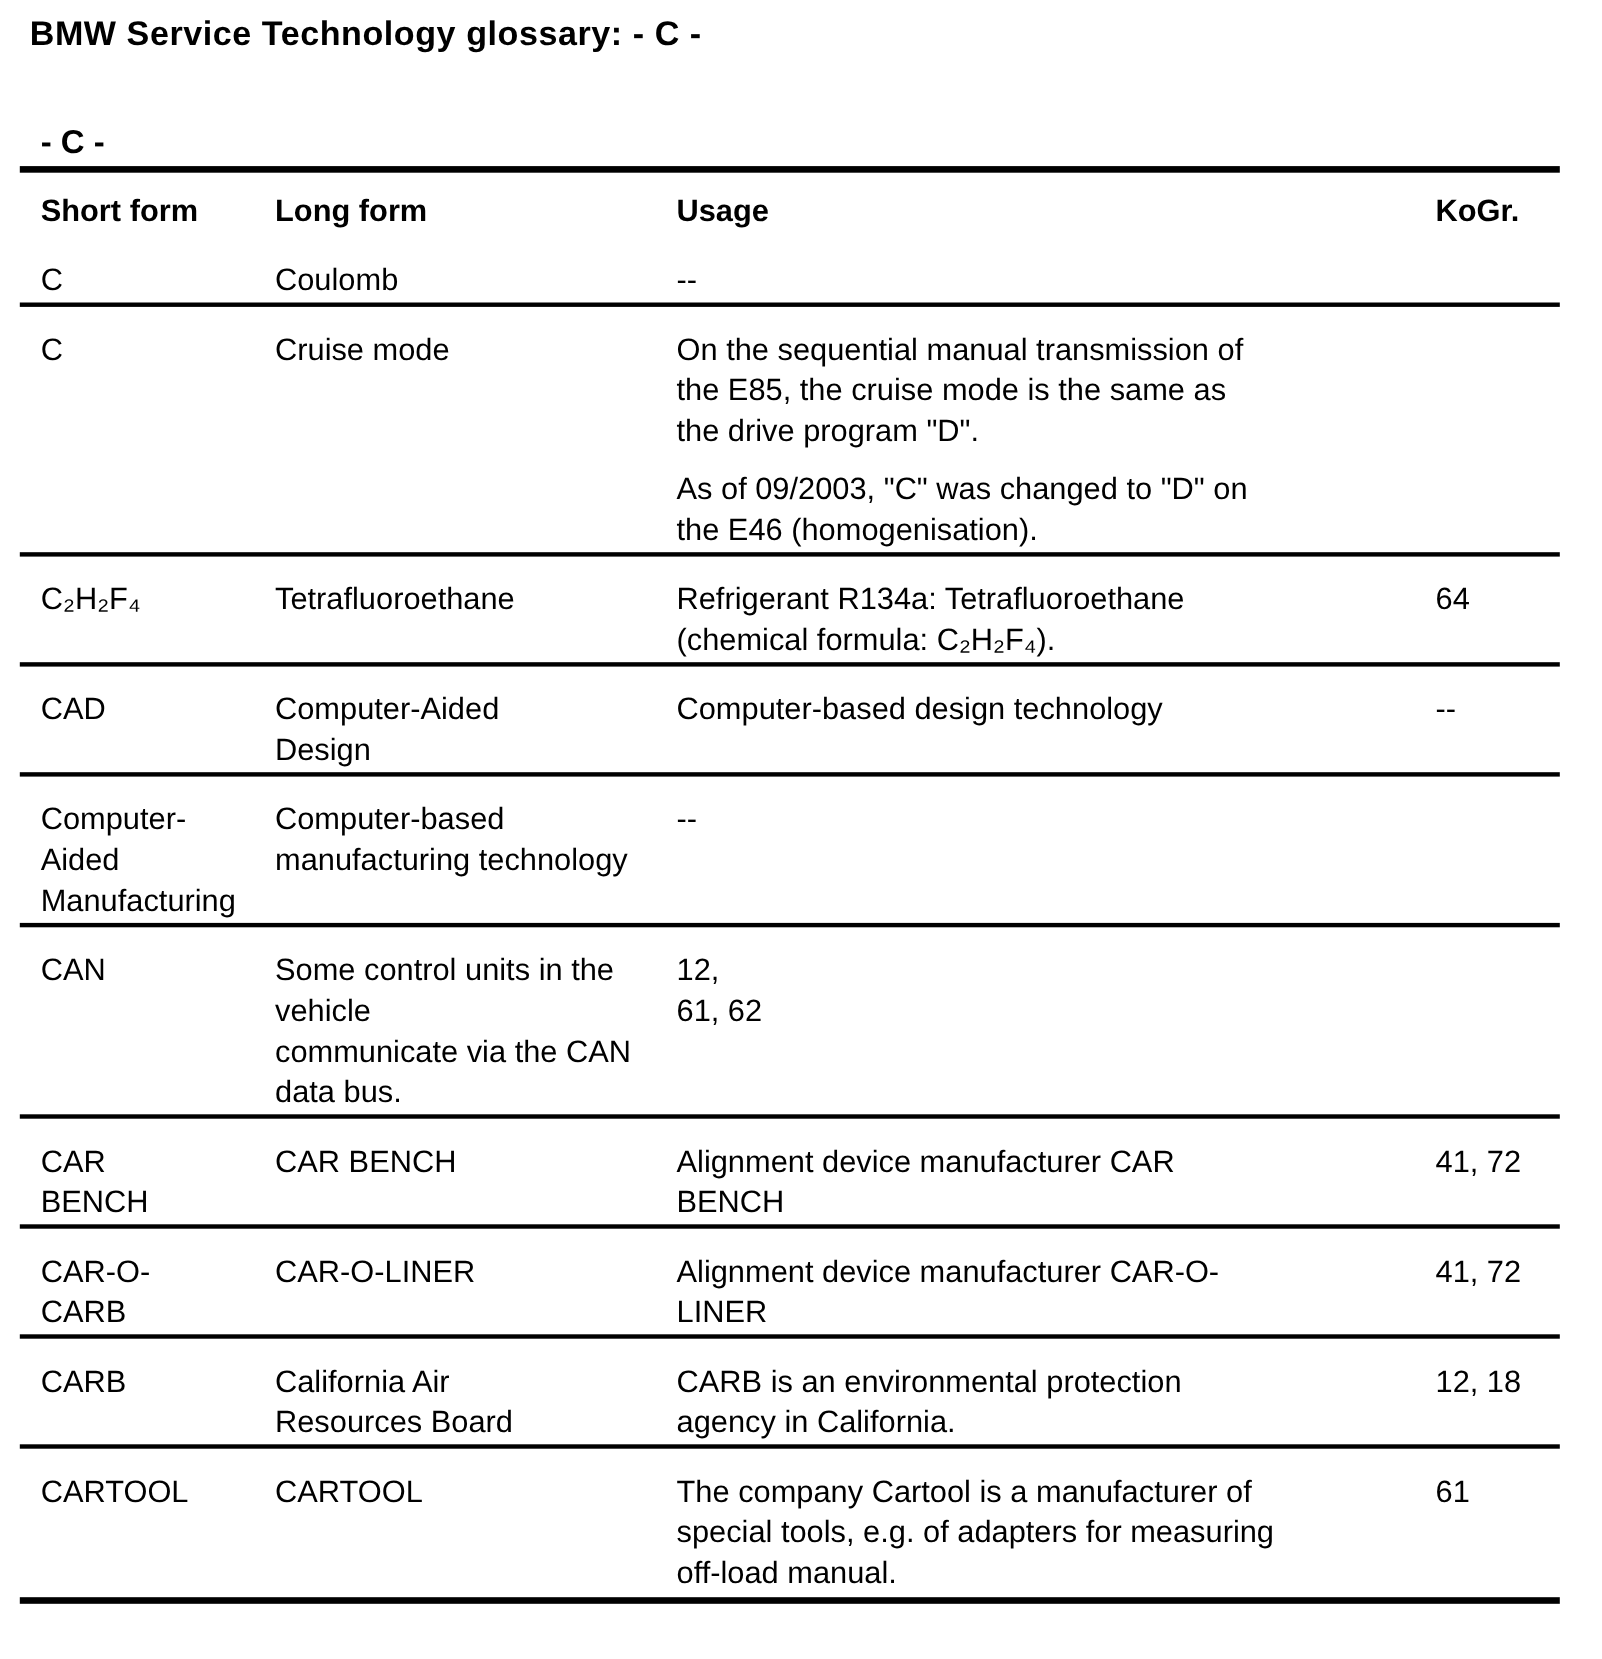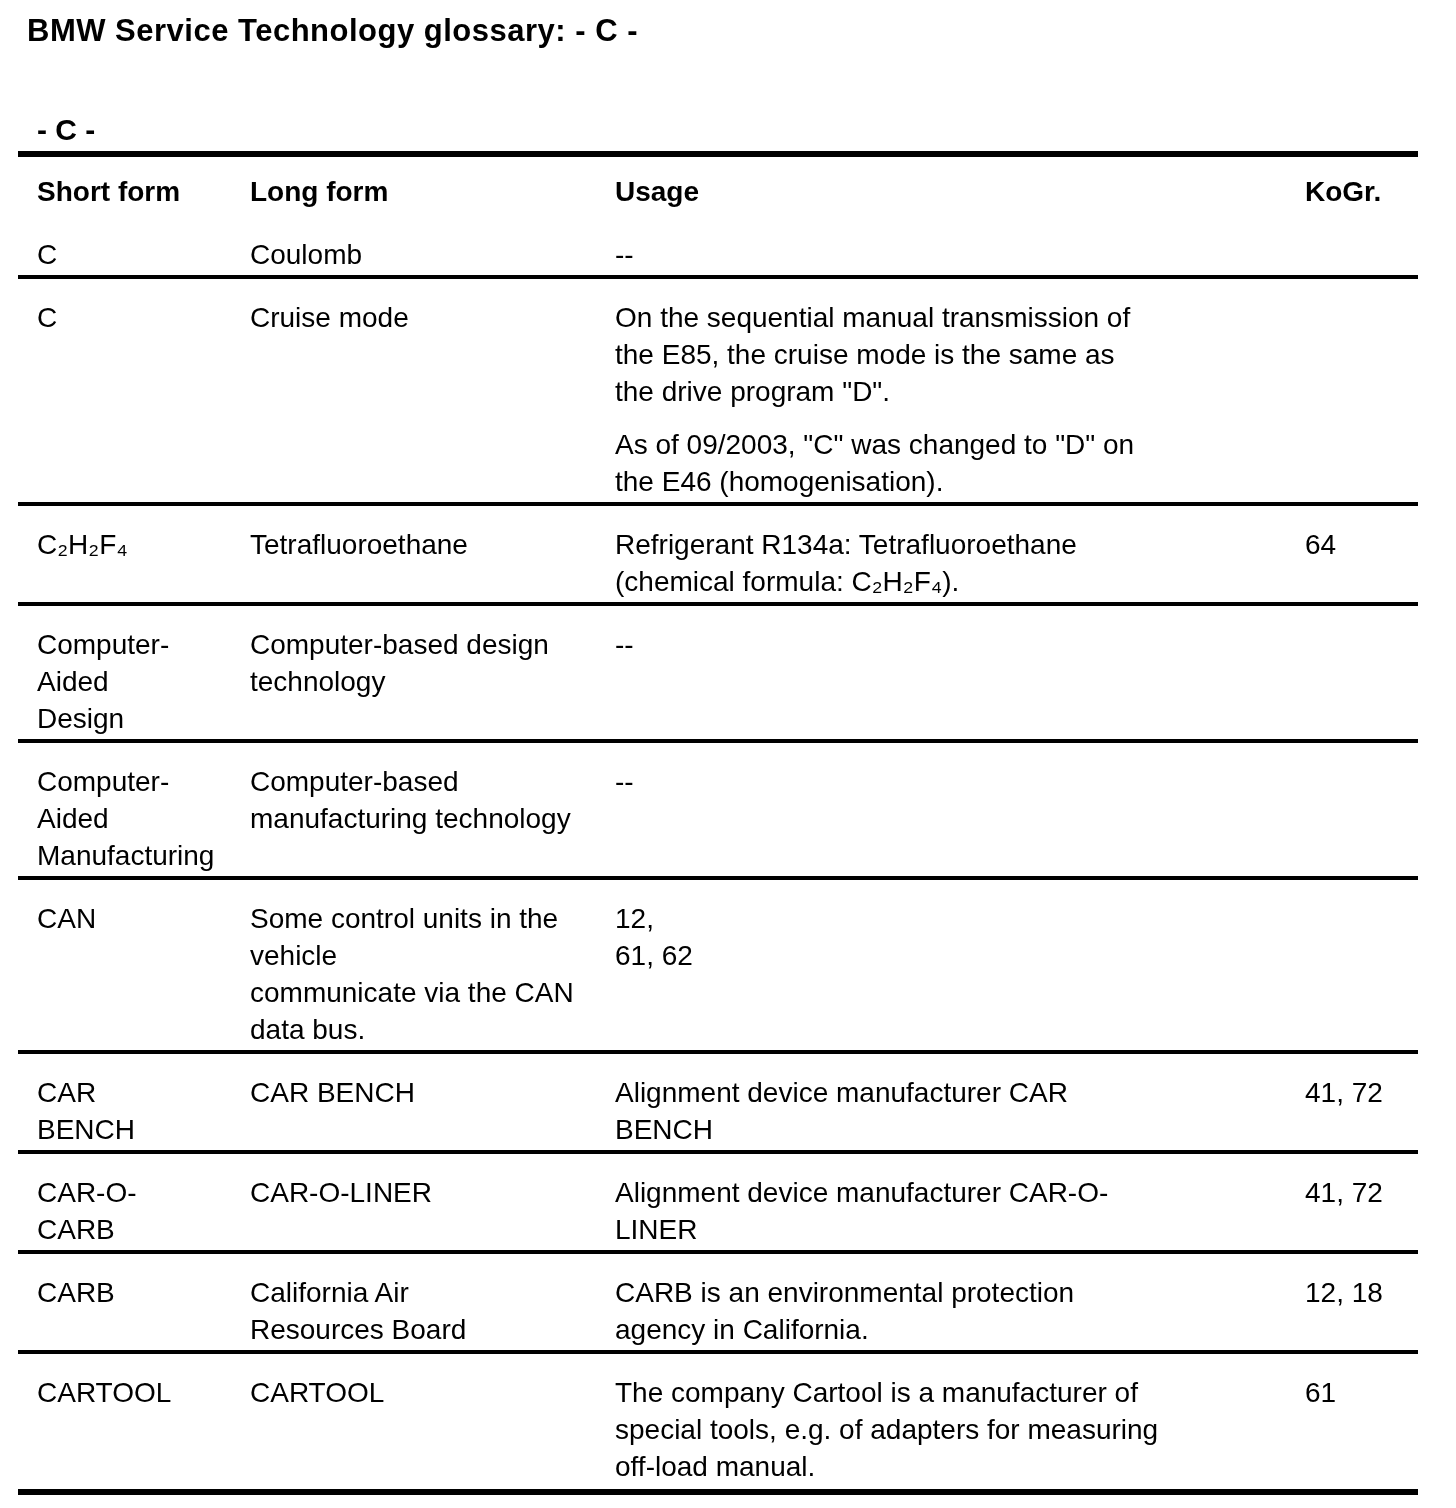--- a/index.html
+++ b/index.html
@@ -101,20 +101,21 @@
 
   <div class="t-row">
     <div class="cell">C₂H₂F₄</div>
     <div class="cell">Tetrafluoroethane</div>
     <div class="cell usage-cell"><p>Refrigerant R134a: Tetrafluoroethane
 (chemical formula: C₂H₂F₄).</p></div>
     <div class="cell kogr-cell-box">64</div>
   </div>
 
   <div class="t-row">
+    <div class="cell">CAD</div>
     <div class="cell">Computer-Aided
 Design</div>
     <div class="cell usage-cell"><p>Computer-based design technology</p></div>
     <div class="cell kogr-cell-box">--</div>
   </div>
 
   <div class="t-row">
     <div class="cell">Computer-Aided
 Manufacturing</div>
     <div class="cell usage-cell"><p>Computer-based manufacturing technology</p></div>

